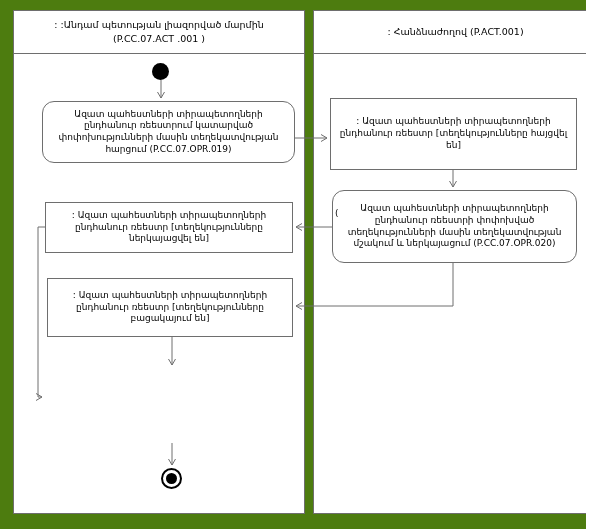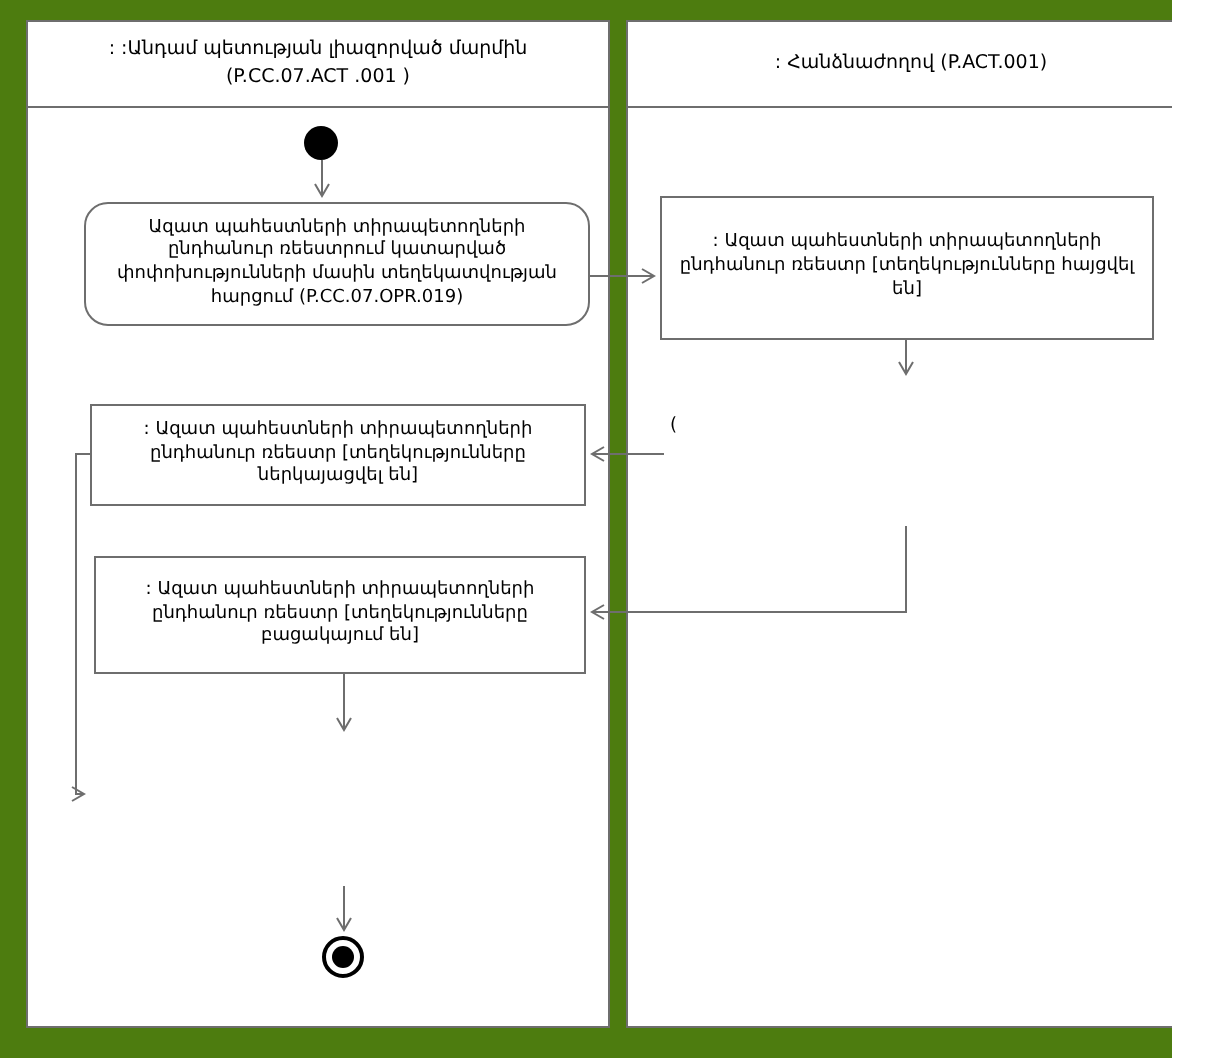--- a/index.html
+++ b/index.html
@@ -65,20 +65,23 @@
   <div class="start-node" style="left:152px;top:63px;"></div>
 
   <div class="node action" style="left:42px;top:101px;width:253px;height:62px;">
     <span>Ազատ պահեստների տիրապետողների ընդհանուր ռեեստրում կատարված փոփոխությունների մասին տեղեկատվության հարցում (P.CC.07.OPR.019)</span>
   </div>
 
   <div class="node" style="left:330px;top:98px;width:247px;height:72px;">
     <span>: Ազատ պահեստների տիրապետողների ընդհանուր ռեեստր [տեղեկությունները հայցվել են]</span>
   </div>
 
+  <div class="node action" style="left:332px;top:190px;width:245px;height:73px;">
+    <span>Ազատ պահեստների տիրապետողների ընդհանուր ռեեստրի փոփոխված տեղեկությունների մասին տեղեկատվության մշակում և ներկայացում (P.CC.07.OPR.020)</span>
+  </div>
 
   <span class="artifact" style="left:335px;top:208px;">(</span>
 
   <div class="node" style="left:45px;top:202px;width:248px;height:51px;">
     <span>: Ազատ պահեստների տիրապետողների ընդհանուր ռեեստր [տեղեկությունները ներկայացվել են]</span>
   </div>
 
   <div class="node" style="left:47px;top:278px;width:246px;height:59px;">
     <span>: Ազատ պահեստների տիրապետողների ընդհանուր ռեեստր [տեղեկությունները բացակայում են]</span>
   </div>

